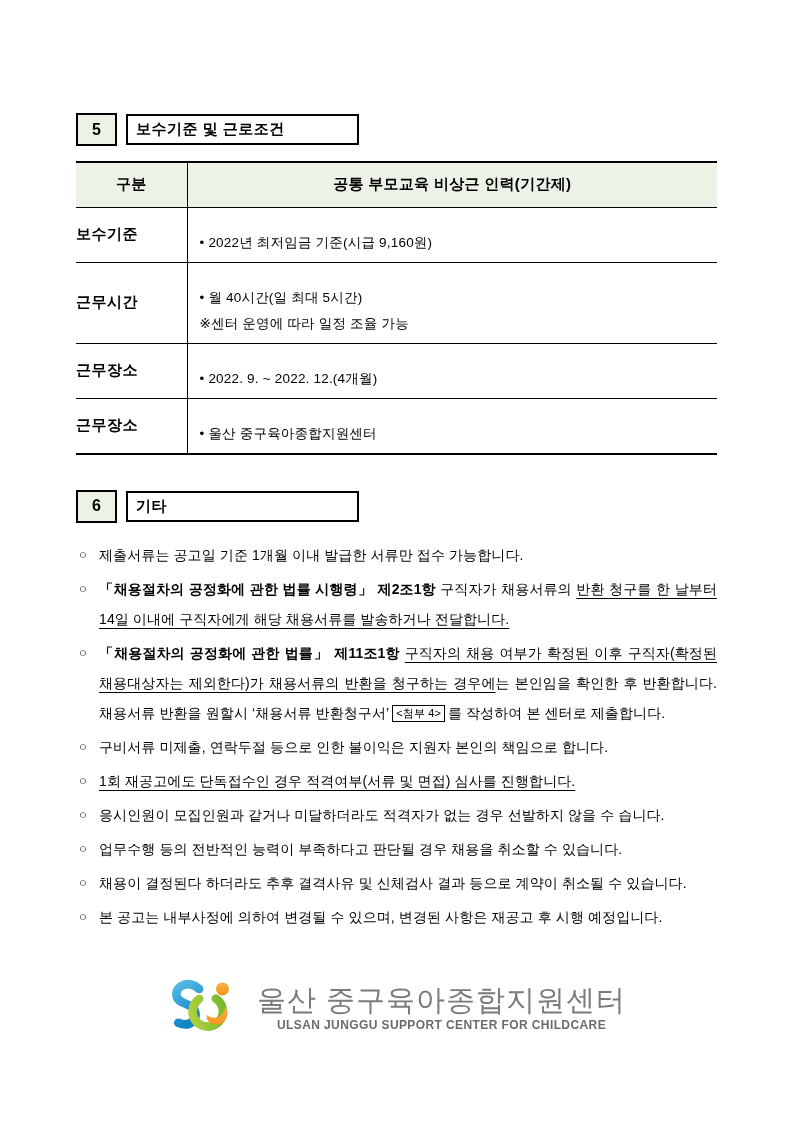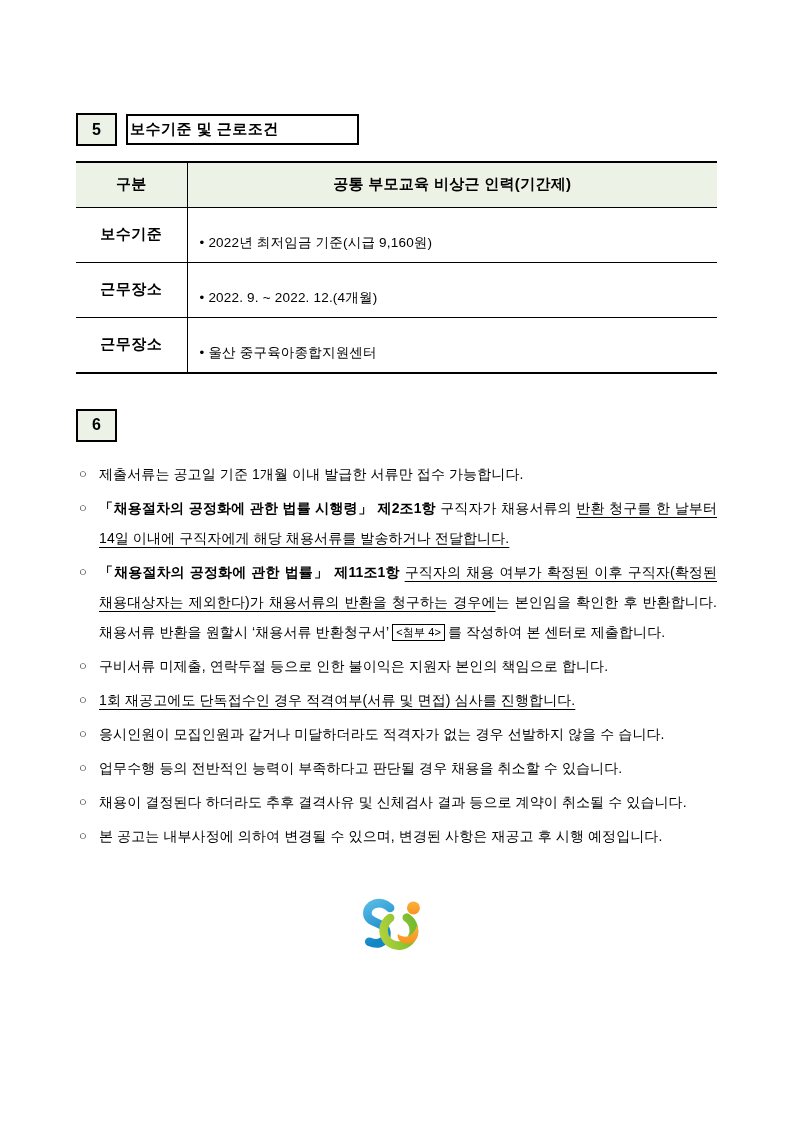--- a/index.html
+++ b/index.html
@@ -12,39 +12,39 @@
 
   
   .sec-head { display:flex; align-items:flex-start; gap:9px; }
   .sec-num {
     width:41px; height:33px; background:#edf2e6; border:2px solid #000;
     display:flex; align-items:center; justify-content:center;
     font-weight:bold; font-size:16px;
   }
   .sec-title {
     width:233px; height:31px; margin-top:1px; background:#fff; border:2px solid #000;
-    display:flex; align-items:center; padding-left:2px;
+    display:flex; align-items:center; padding-left:8px;
     font-weight:bold; font-size:15px; letter-spacing:0.5px;
   }
 
   
   table.info-table {
     width:100%; border-collapse:collapse; margin-top:15px;
     border-top:2px solid #000; border-bottom:2px solid #000;
   }
   .info-table tr { border-bottom:1.5px solid #000; }
   .info-table tr:last-child { border-bottom:none; }
   .info-table th, .info-table td { vertical-align:middle; }
   .info-table th {
     background:#edf2e6; font-weight:bold; font-size:15px; height:45px;
     letter-spacing:0.3px;
   }
   .info-table th.col-category, .info-table td.lbl { border-right:1.5px solid #000; width:111px;margin-top:32px; }
   .info-table td.lbl {
-    font-weight:bold; font-size:15px; text-align:center; letter-spacing:0.5px;
+    font-weight:bold; font-size:15px; letter-spacing:0.5px;
   }
   .info-table td.val { padding:22px 4px 6px 12px; font-size:13.5px; }
   .info-table td.val div { line-height:26px; letter-spacing:0.2px; }
   tr.r-h1 td { height:50px; }
   tr.r-h2 td { height:57px; }
   tr.r-h3 td { height:42px; }
   tr.r-h4 td { height:57px; }
   tr.r-h5 td { height:45px; }
 
   
@@ -83,37 +83,45 @@
         <tr>
       <th class="col-category">구분</th>
       <th>공통 부모교육 비상근 인력(기간제)</th>
     </tr>
     <tr class="r-h1">
       <td class="lbl">보수기준</td>
       <td class="val">
         <div>• 2022년 최저임금 기준(시급 9,160원)</div>
       </td>
     </tr>
+    <tr class="r-h2">
+      <td class="lbl">근무시간</td>
+      <td class="val">
+        <div>• 월 40시간(일 최대 5시간)</div>
+        <div>※센터 운영에 따라 일정 조율 가능</div>
+      </td>
+    </tr>
     <tr class="r-h3">
       <td class="lbl">근무장소</td>
       <td class="val">
         <div>• 2022. 9. ~ 2022. 12.(4개월)</div>
       </td>
     </tr>
     <tr class="r-h5">
       <td class="lbl">근무장소</td>
       <td class="val">
         <div>• 울산 중구육아종합지원센터</div>
       </td>
     </tr>
   </tbody>
     </table>
 
   <div class="sec-head second">
     <div class="sec-num">6</div>
+    <div class="sec-title">기타</div>
   </div>
 
   <div class="bullets">
 
     <div class="bullet">
       <span class="marker">○</span>
       <p class="btext"><span>제출서류는 공고일 기준 1개월 이내 발급한 서류만 접수 가능합니다.</span></p>
     </div>
 
     <div class="bullet">
@@ -172,15 +180,19 @@
         <linearGradient id="gOrange" x1="0" y1="0" x2="0" y2="1">
           <stop offset="0" stop-color="#fbb040"></stop>
             <stop offset="1" stop-color="#f7941d"></stop>
         </linearGradient>
       </defs>
       <path d="M37 16 C26 5 9 12 11 24 C13 34 28 32 32 41 C36 51 27 61 13 55" fill="none" stroke="url(#gBlue)" stroke-width="10" stroke-linecap="round"></path>
       <circle cx="47" cy="42" r="17.5" fill="none" stroke="url(#gGreen)" stroke-width="10" stroke-linecap="round" stroke-dasharray="89 21" transform="rotate(-58 47 42)"></circle>
       <circle cx="64" cy="16" r="7.5" fill="url(#gOrange)"></circle>
       <path d="M46 46 C55 53 65 48 68 36 C74 50 63 61 51 56 C47 54 45 50 46 46 Z" fill="url(#gOrange)"></path>
     </svg>
+    <div class="logo-text">
+      <div class="logo-kr">울산 중구육아종합지원센터</div>
+      <div class="logo-en">ULSAN JUNGGU SUPPORT CENTER FOR CHILDCARE</div>
+    </div>
   </div>
 
 </div>
 
 </body></html>

